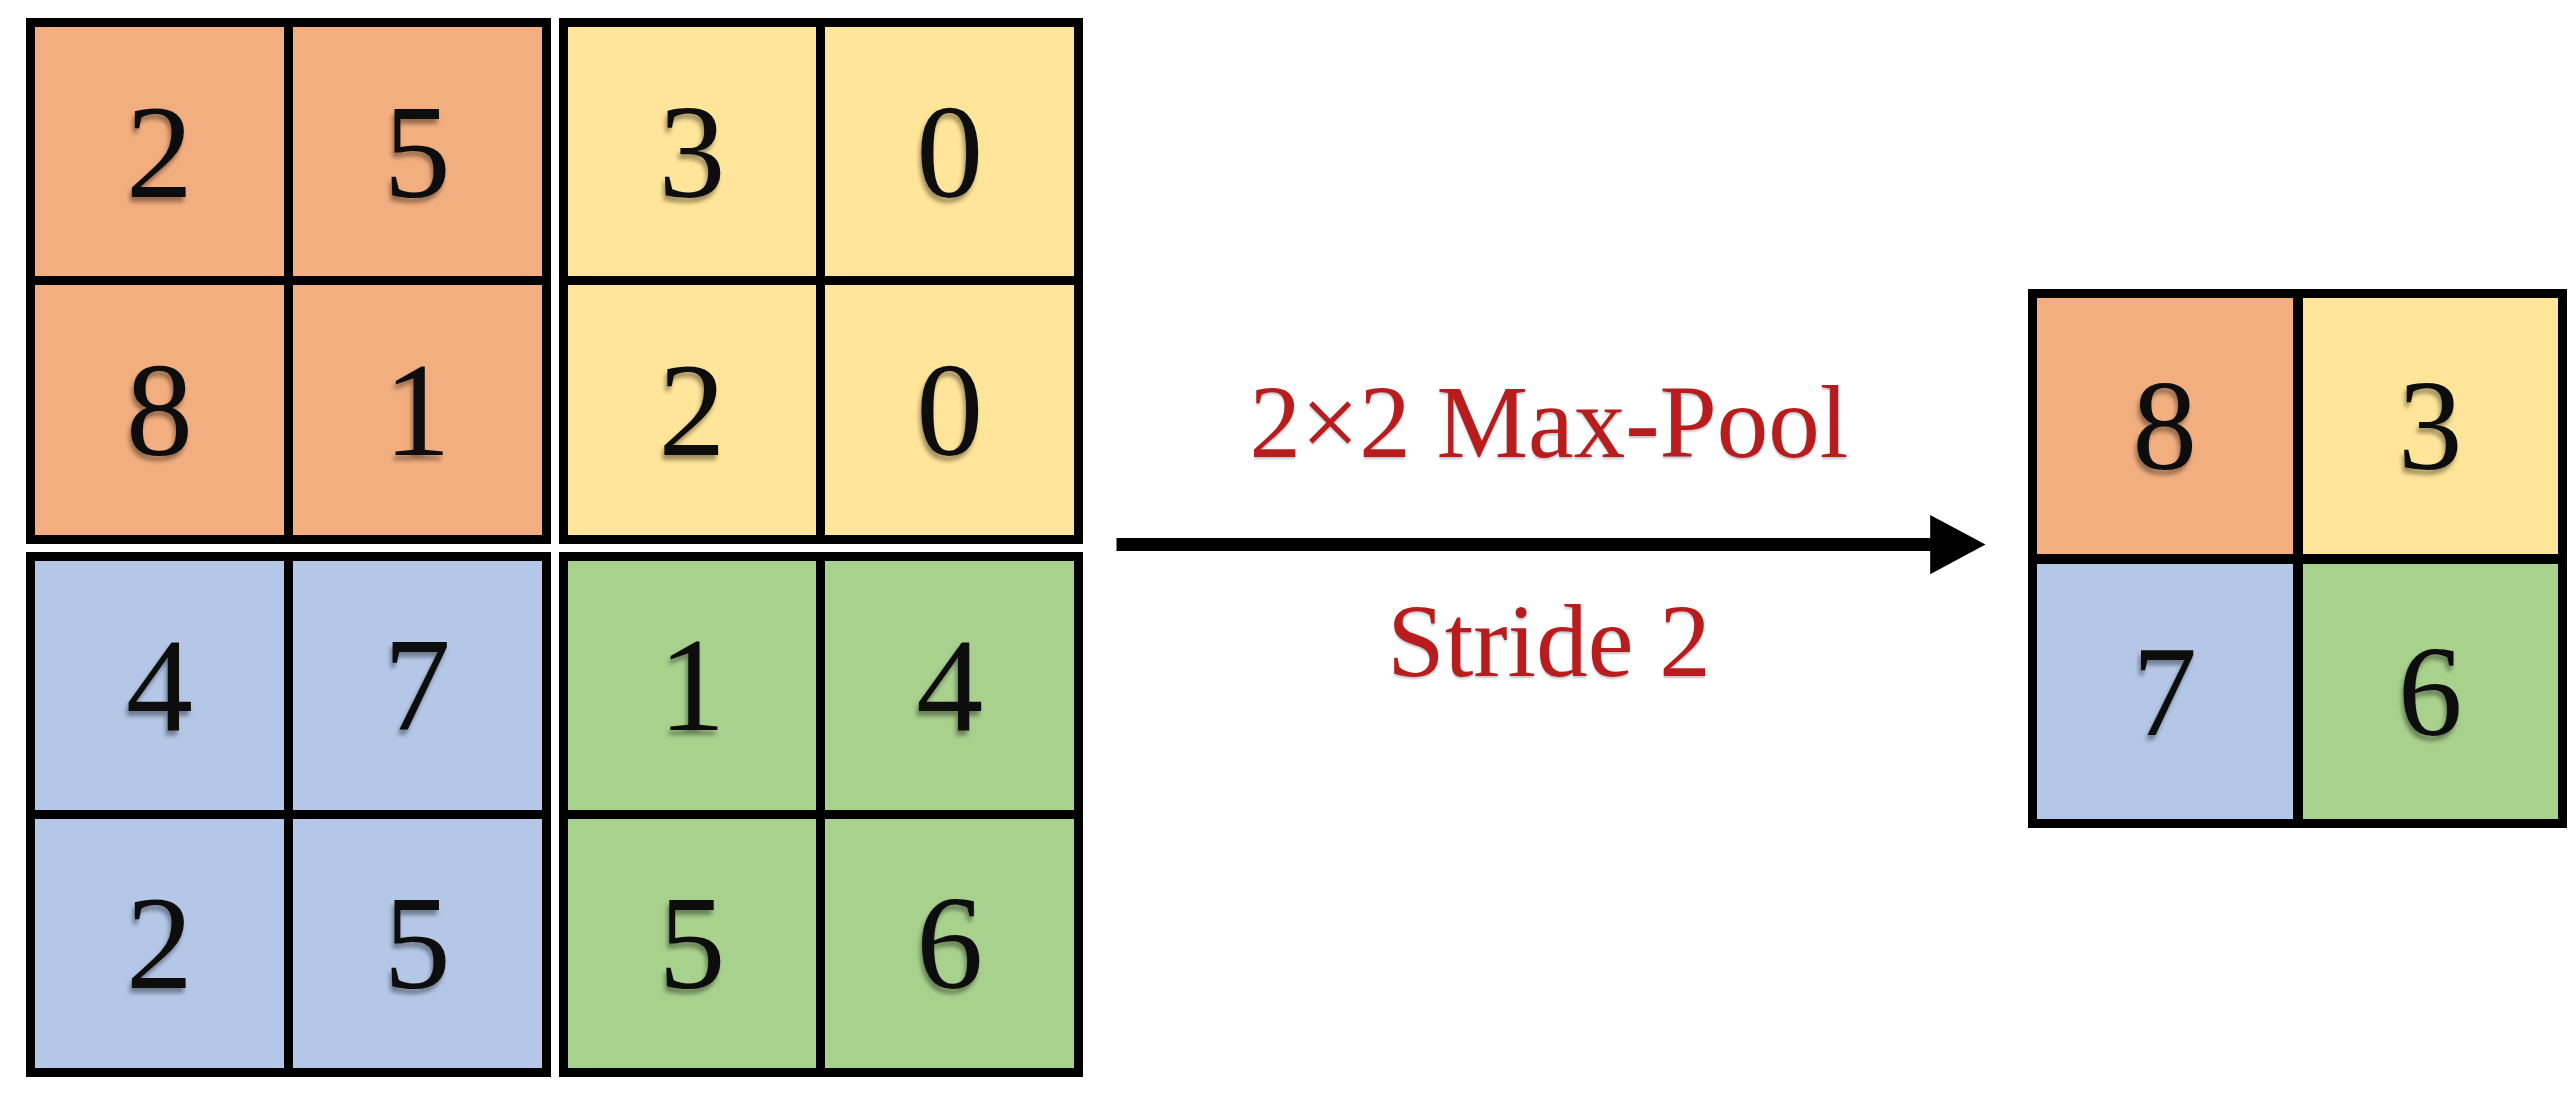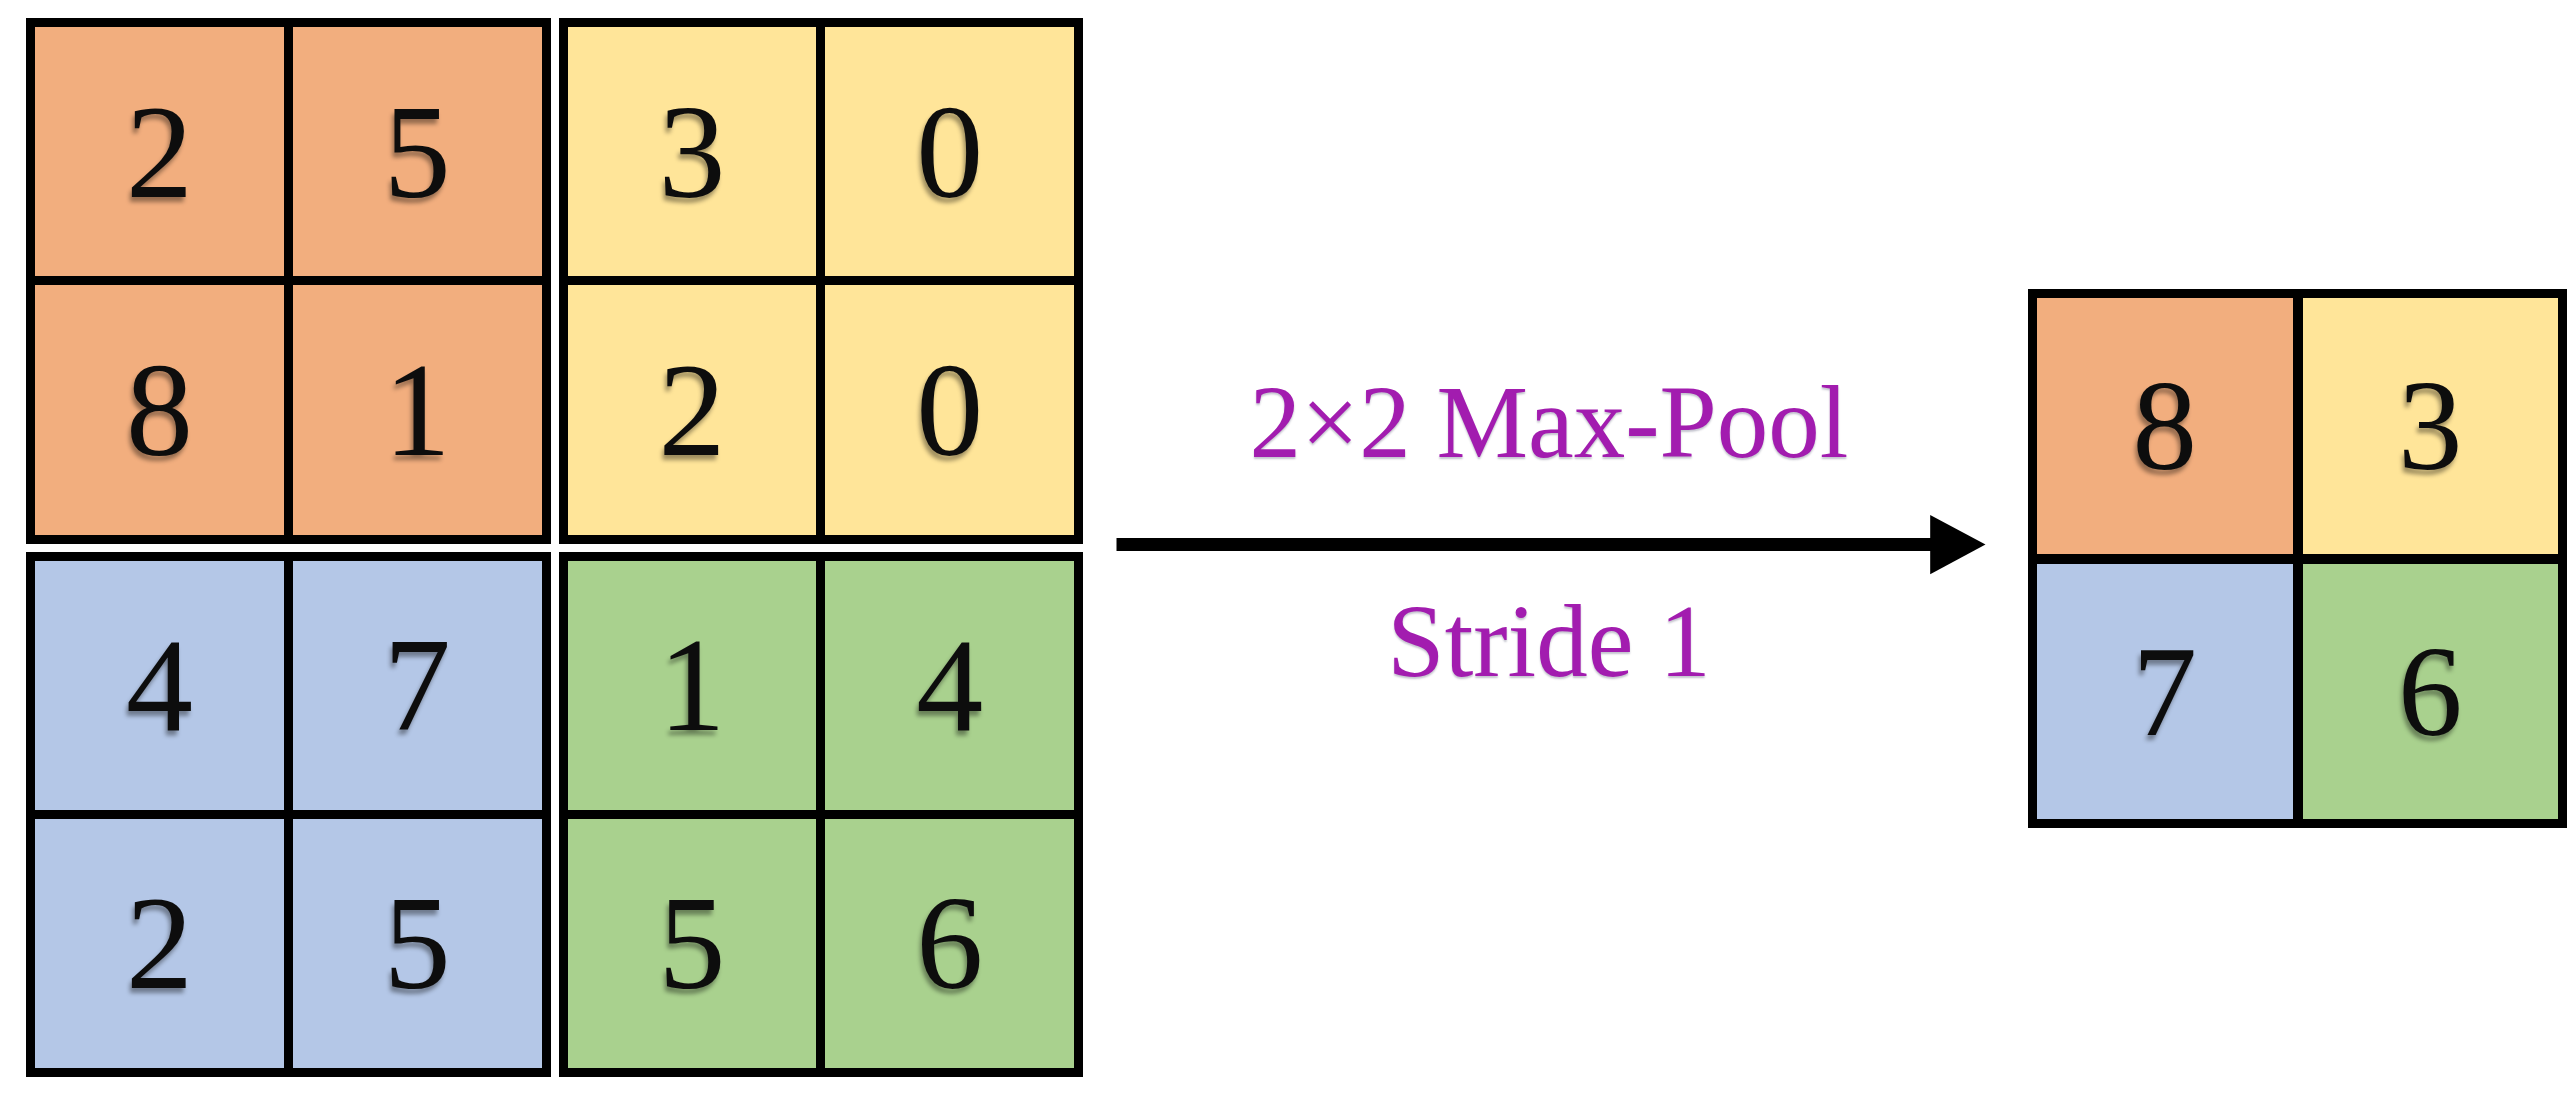--- a/index.html
+++ b/index.html
@@ -20,21 +20,21 @@
 
   .cell {
     display:flex; align-items:center; justify-content:center;
     font-size:134px; line-height:1; color:#0d0d0d;
     text-shadow:-2px 5px 4px rgba(0,0,0,0.38);
   }
 
   
   .op-label {
     position:absolute; left:1102px; width:894px; text-align:center;
-    font-size:103px; line-height:1; color:#a21caf; white-space:nowrap;
+    font-size:103px; line-height:1; color:#b91c1c; white-space:nowrap;
     text-shadow:0 2px 2px rgba(20,20,60,0.25);
   }
   .op-label.pool   { top:371px; }
   .op-label.stride { top:590px; }
   .arrow-svg { position:absolute; left:1114px; top:505px; }
 
   
   .output-grid {
     position:absolute; left:2028px; top:289px; width:521px; height:521px;
     background:#000; padding:9px;
@@ -78,21 +78,21 @@
     </div>
   </div>
 
   <div class="op-label pool">2×2 Max-Pool</div>
 
   <svg class="arrow-svg" width="874" height="79" viewBox="0 0 880 80">
     <line x1="0" y1="40" x2="832" y2="40" stroke="#000000" stroke-width="13"></line>
     <polygon points="824,10 880,40 824,70" fill="#000000"></polygon>
   </svg>
 
-  <div class="op-label stride">Stride 1</div>
+  <div class="op-label stride">Stride 2</div>
 
   <div class="output-grid">
     <div class="cell" style="background-color: rgb(242, 174, 126);">8</div>
     <div class="cell" style="background-color: rgb(255, 229, 153);">3</div>
     <div class="cell" style="background-color: rgb(180, 199, 231);">7</div>
     <div class="cell" style="background-color: rgb(169, 209, 142);">6</div>
   </div>
 
 </div>
 

